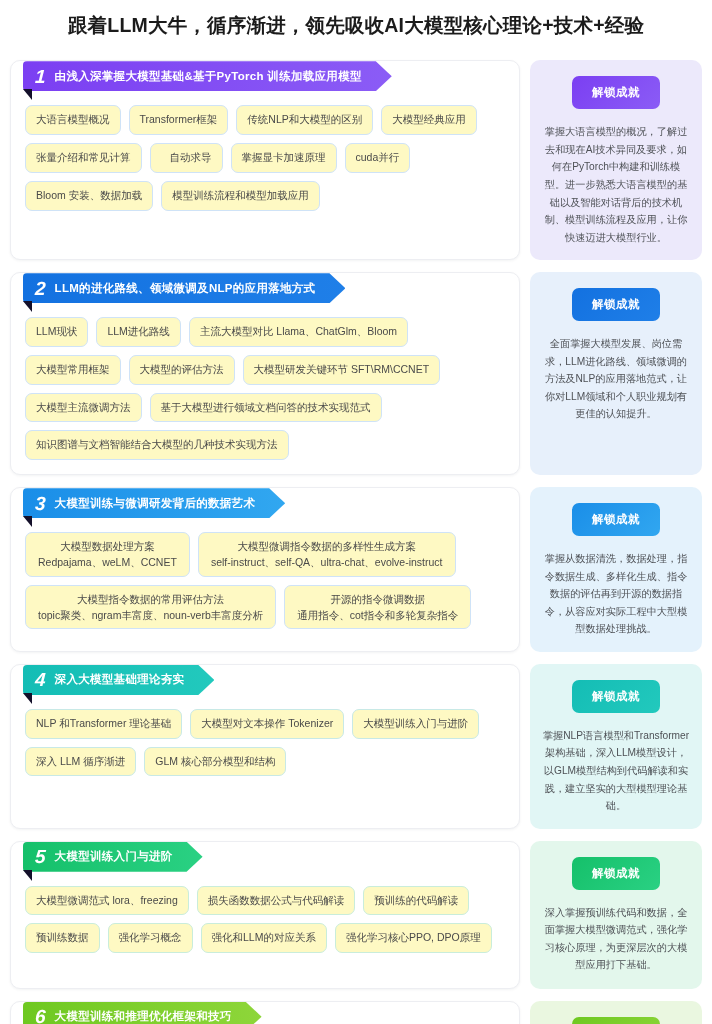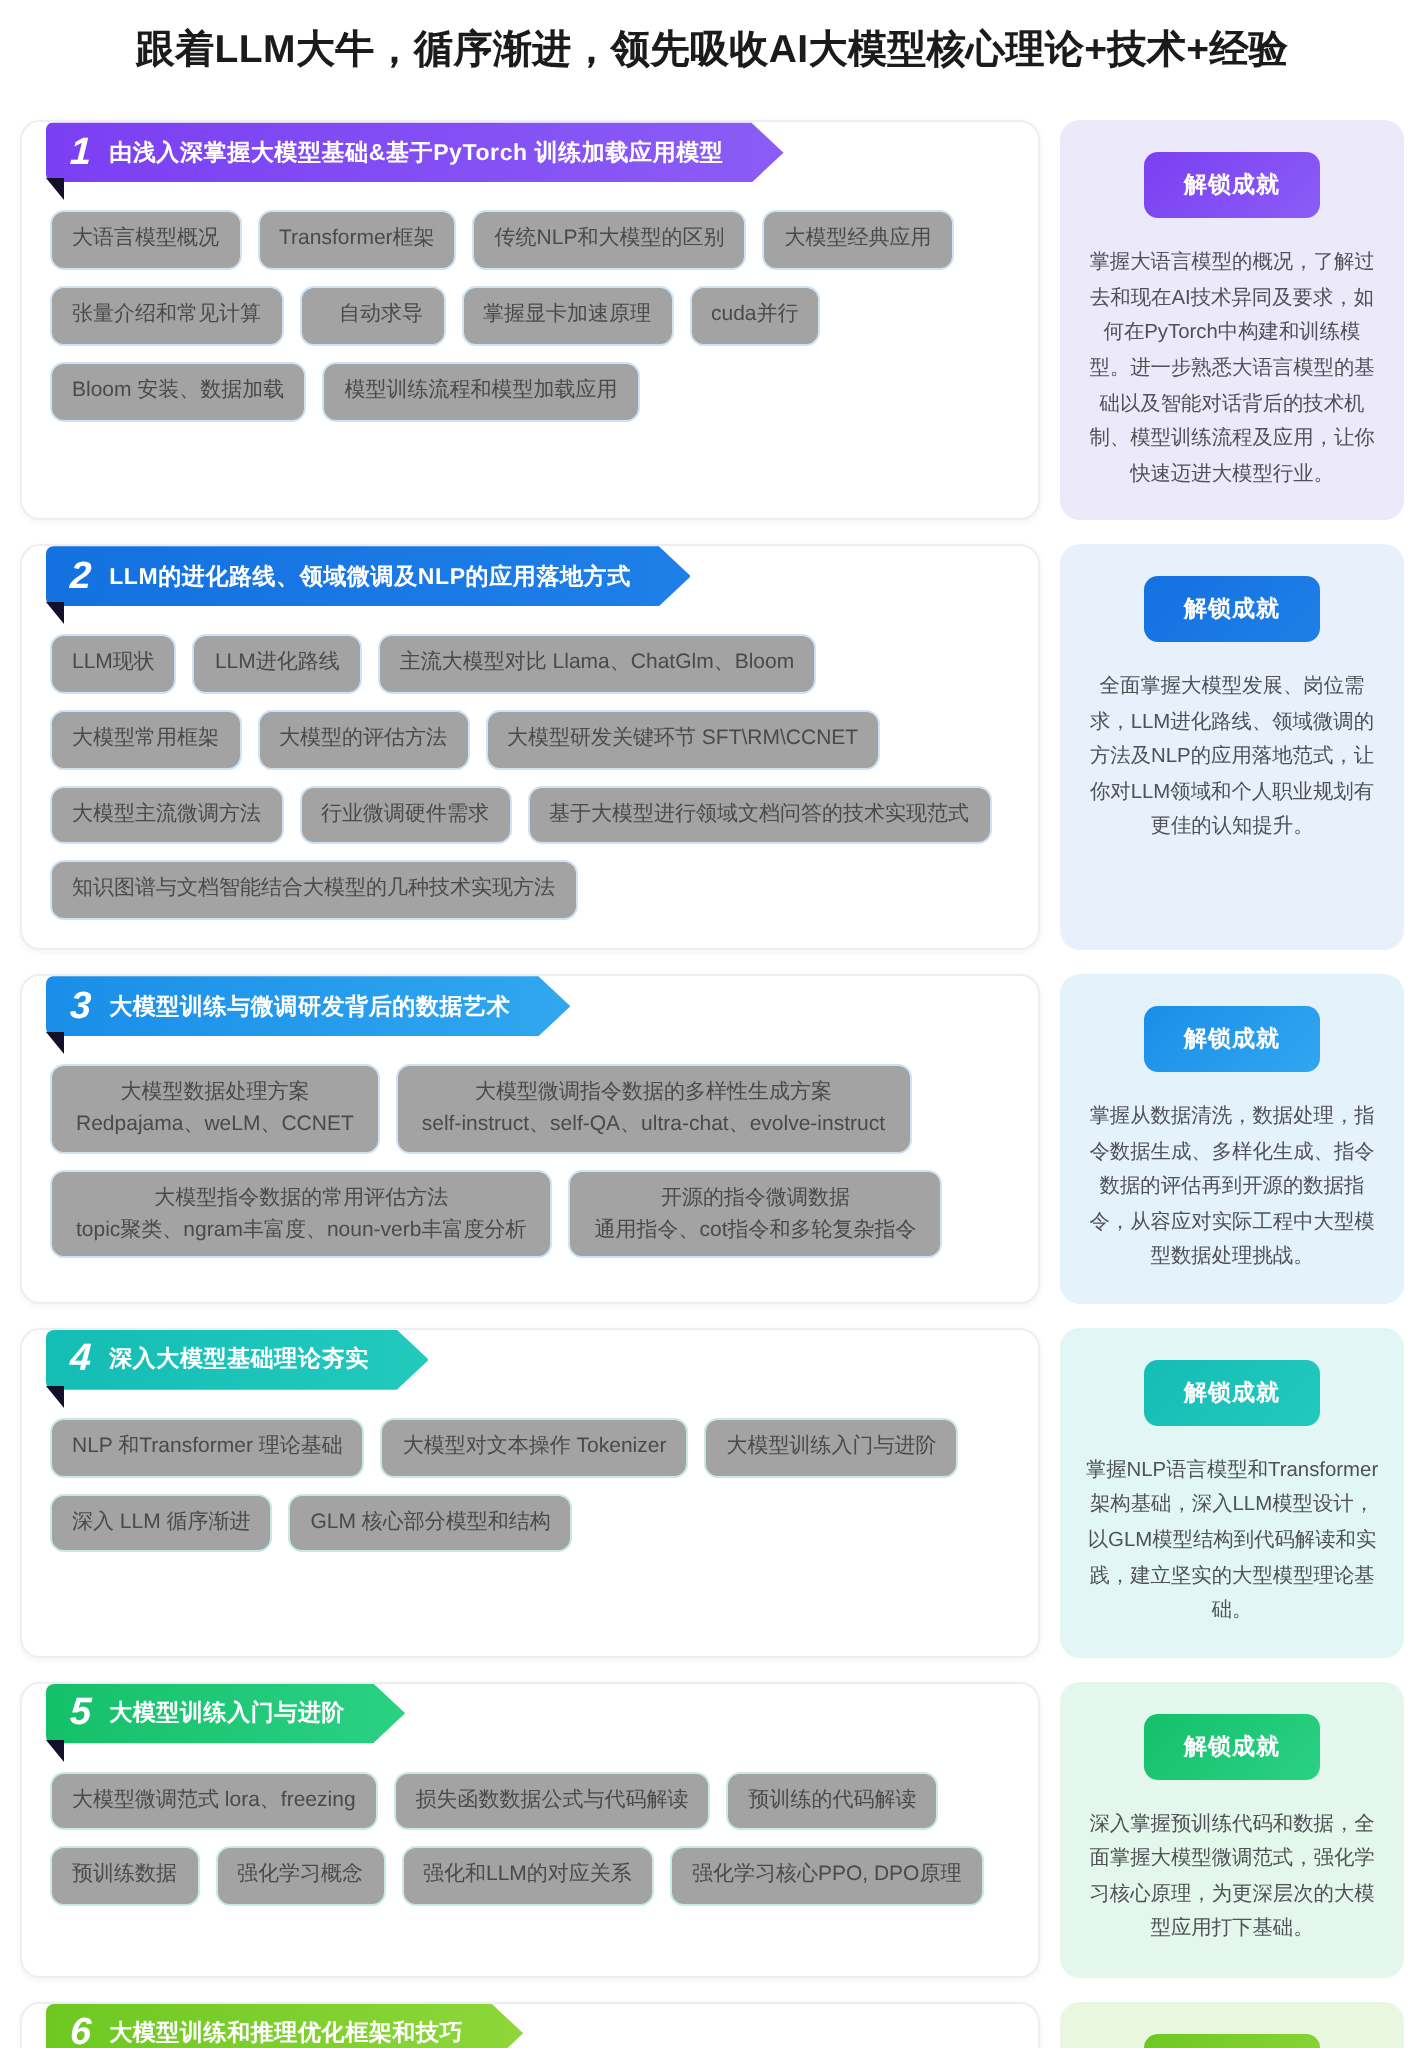--- a/index.html
+++ b/index.html
@@ -85,21 +85,21 @@
   .tags {
     display: flex;
     flex-wrap: wrap;
     gap: 8px 8px;
     padding: 14px 14px 0 14px;
     align-content: flex-start;
   }
   .tag {
     border: 1px solid #cfe3f7;
     border-radius: 7px;
-    background: #a3a3a3;
+    background: #fef9c3;
     color: #4a4a4a;
     font-size: 10.5px;
     line-height: 1.5;
     padding: 6px 10px;
     text-align: center;
     white-space: pre-line;
     display: flex;
     align-items: center;
     justify-content: center;
     min-height: 26px;
@@ -181,21 +181,20 @@
             <div class="banner-tail"></div>
           </div>
           <div class="tags">
             <div class="tag" style="border-color: rgb(207, 227, 247);">LLM现状</div>
             <div class="tag" style="border-color: rgb(207, 227, 247);">LLM进化路线</div>
             <div class="tag" style="border-color: rgb(207, 227, 247);">主流大模型对比 Llama、ChatGlm、Bloom</div>
             <div class="tag" style="border-color: rgb(207, 227, 247);">大模型常用框架</div>
             <div class="tag" style="border-color: rgb(207, 227, 247);">大模型的评估方法</div>
             <div class="tag" style="border-color: rgb(207, 227, 247);">大模型研发关键环节 SFT\RM\CCNET</div>
             <div class="tag" style="border-color: rgb(207, 227, 247);">大模型主流微调方法</div>
-            <div class="tag" style="border-color: rgb(207, 227, 247);">行业微调硬件需求</div>
             <div class="tag" style="border-color: rgb(207, 227, 247);">基于大模型进行领域文档问答的技术实现范式</div>
             <div class="tag" style="border-color: rgb(207, 227, 247);">知识图谱与文档智能结合大模型的几种技术实现方法</div>
           </div>
         </div>
         <div class="right-panel" style="background: rgb(231, 240, 251);">
           <div class="unlock-btn" style="background: linear-gradient(135deg, rgb(19, 113, 224) 0%, rgb(31, 127, 232) 100%);">解锁成就</div>
           <div class="panel-desc">全面掌握大模型发展、岗位需求，LLM进化路线、领域微调的方法及NLP的应用落地范式，让你对LLM领域和个人职业规划有更佳的认知提升。</div>
         </div>
       </div>
       <div class="module">

